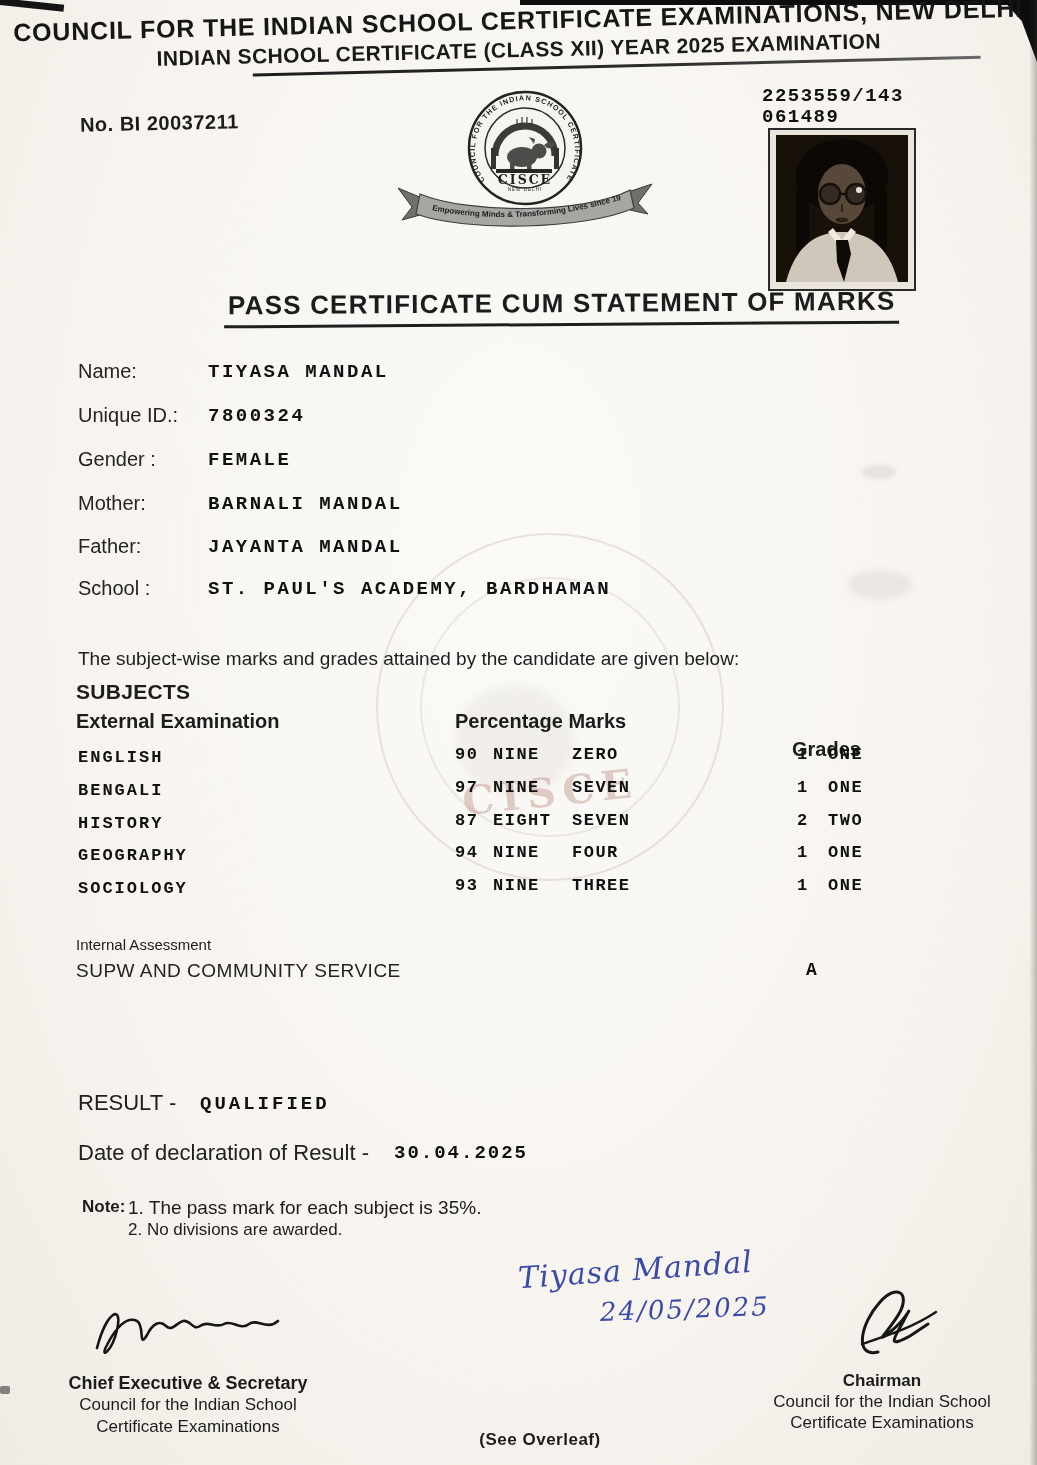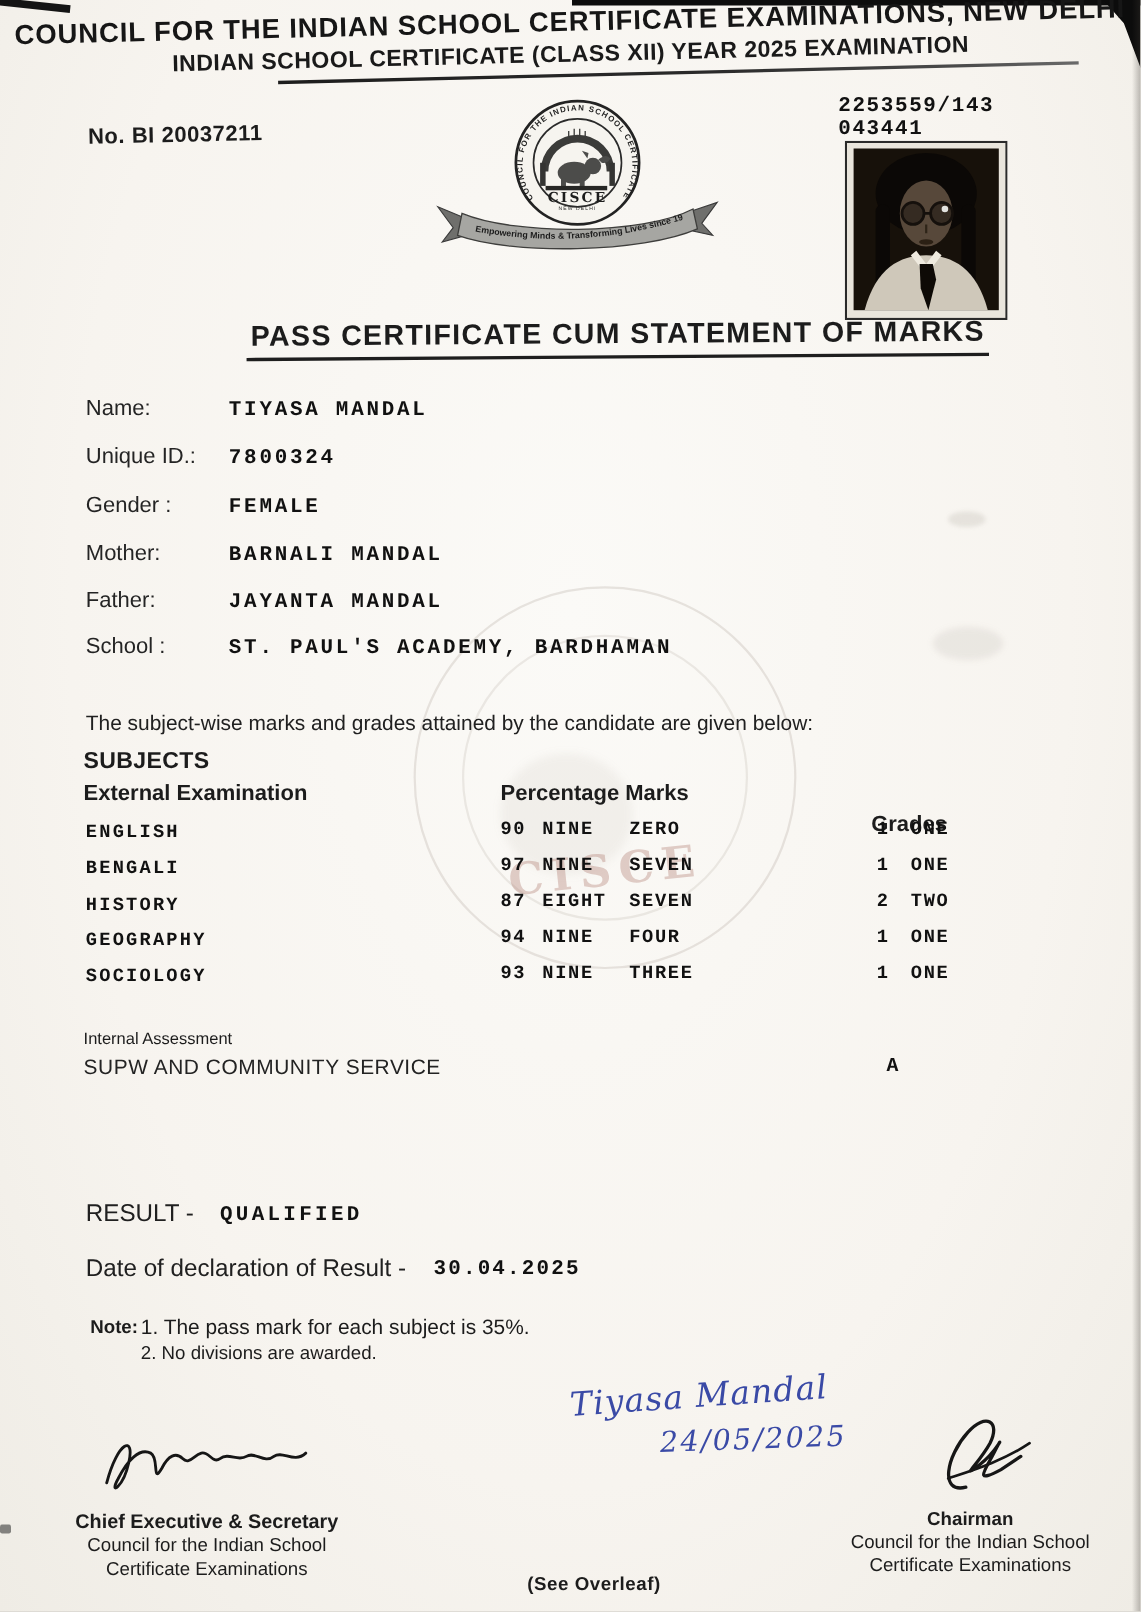--- a/index.html
+++ b/index.html
@@ -152,21 +152,21 @@
     <text x="129" y="98" text-anchor="middle" font-family="DejaVu Serif, serif" font-size="12.5" font-weight="700" letter-spacing="2" fill="#1d1d1d">CISCE</text>
     <text x="129" y="105" text-anchor="middle" font-family="Liberation Sans, sans-serif" font-size="4.6" letter-spacing="1" fill="#2a2a2a">NEW DELHI</text>
 
     <text font-family="Liberation Sans, sans-serif" font-size="8" font-weight="700" fill="#1c1c1c">
       <textPath href="#bannerPath" startOffset="1%">Empowering Minds &amp; Transforming Lives since 1958</textPath>
     </text>
   </svg>
 
   <div class="abs cand-no mono">
     <div>2253559/143</div>
-    <div>043441</div>
+    <div>061489</div>
   </div>
 
   <svg class="abs photo-frame" viewBox="0 0 148 163">
     <rect x="1" y="1" width="146" height="161" fill="#e9e5dc" stroke="#2a2a2a" stroke-width="2"></rect>
     <rect x="8" y="7" width="132" height="147" fill="#17110a"></rect>
     <ellipse cx="74" cy="48" rx="46" ry="37" fill="#0b0806"></ellipse>
     <rect x="28" y="58" width="13" height="94" rx="6" fill="#0b0806"></rect>
     <rect x="106" y="58" width="13" height="94" rx="6" fill="#0b0806"></rect>
     <ellipse cx="74" cy="66" rx="24" ry="30" fill="#57483a"></ellipse>
     <g stroke="#15100c" stroke-width="2.5" fill="rgba(25,20,14,0.55)">

